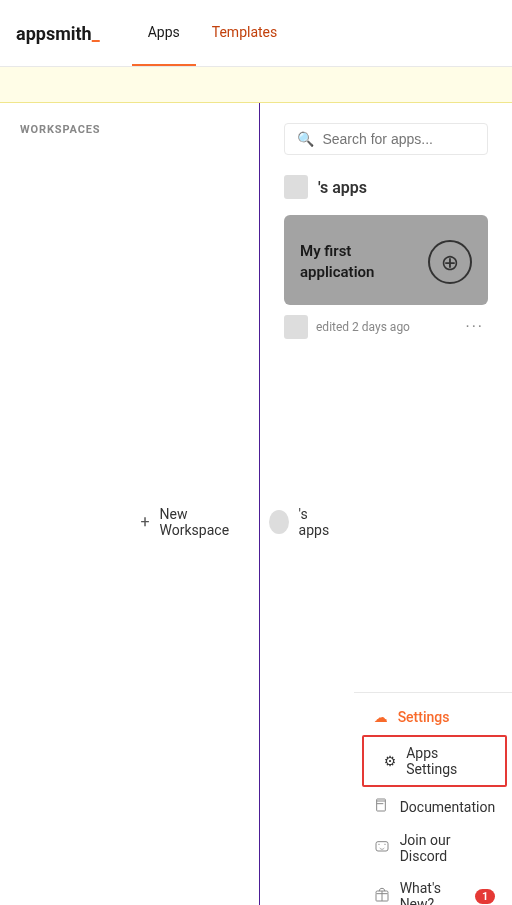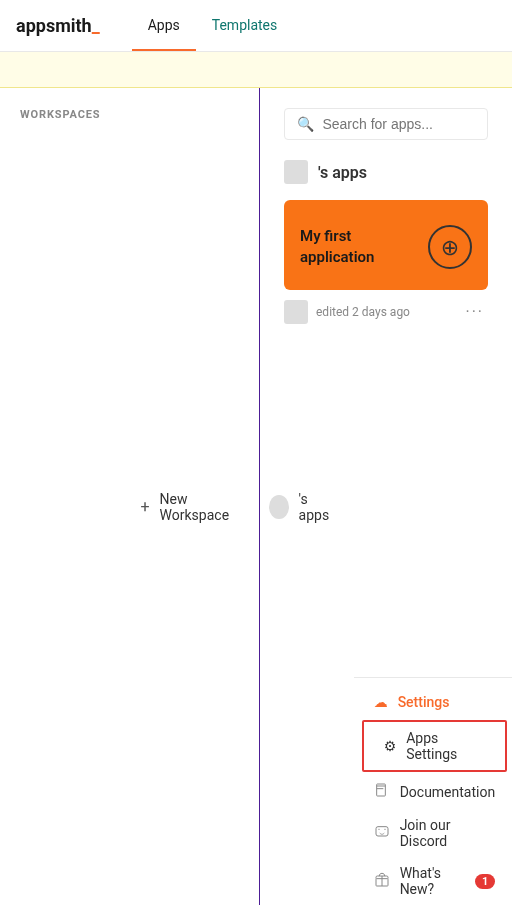--- a/index.html
+++ b/index.html
@@ -3,21 +3,21 @@
   <meta charset="utf-8">
   <style>
     * { box-sizing: border-box; margin: 0; padding: 0; }
     body { font-family: -apple-system, BlinkMacSystemFont, 'Segoe UI', Roboto, sans-serif; font-size: 14px; color: #333; background: #fff; width: 512px; min-height: 905px; }
 
     
     .header {
       display: flex;
       align-items: center;
       padding: 0 16px;
-      height: 52px;
+      height: 67px;
       border-bottom: 1px solid #e8e8e8;
       position: relative;
     }
     .logo {
       display: flex;
       align-items: center;
       font-size: 18px;
       font-weight: 700;
       color: #1a1a1a;
       margin-right: 32px;
@@ -29,21 +29,21 @@
       display: flex;
       gap: 0;
       height: 100%;
     }
     .nav-tab {
       padding: 0 16px;
       display: flex;
       align-items: center;
       cursor: pointer;
       font-size: 14px;
-      color: #0f766e;
+      color: #c2410c;
       position: relative;
       height: 100%;
       border-bottom: 2px solid transparent;
     }
     .nav-tab.active {
       color: #1a1a1a;
       border-bottom: 2px solid #f86a2b;
     }
 
     
@@ -195,21 +195,21 @@
       gap: 10px;
     }
     .workspace-title-avatar {
       width: 24px;
       height: 24px;
       border-radius: 3px;
       background: #ddd;
     }
     
     .app-card {
-      background: #f97316;
+      background: #a3a3a3;
       border-radius: 6px;
       padding: 20px 16px 16px 16px;
       margin-bottom: 0;
       display: flex;
       align-items: center;
       justify-content: space-between;
       min-height: 90px;
       cursor: pointer;
     }
     .app-card-name {

